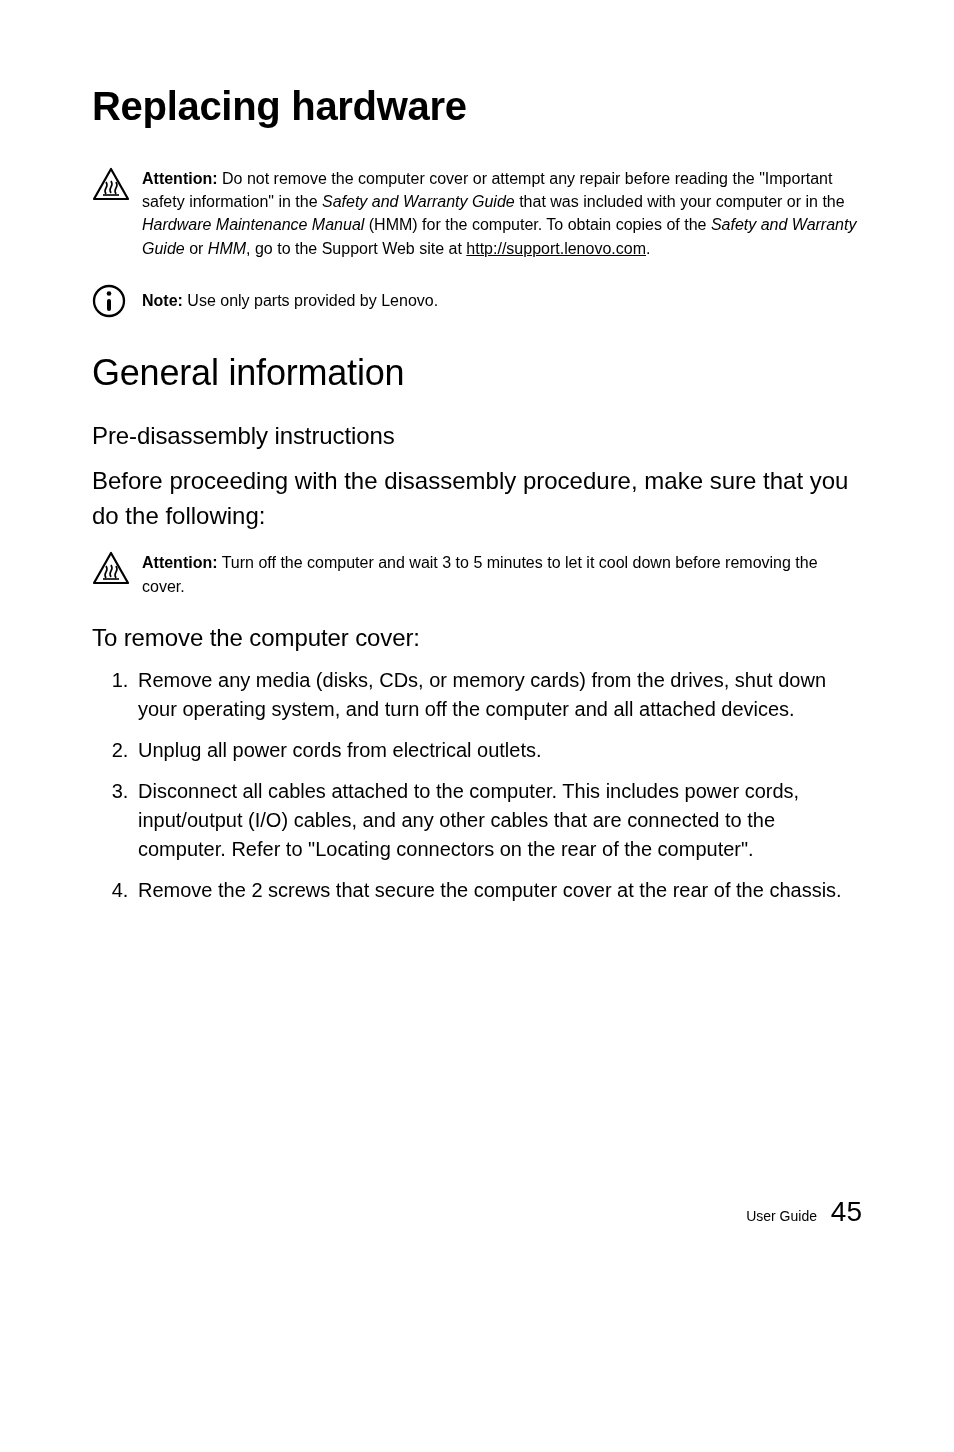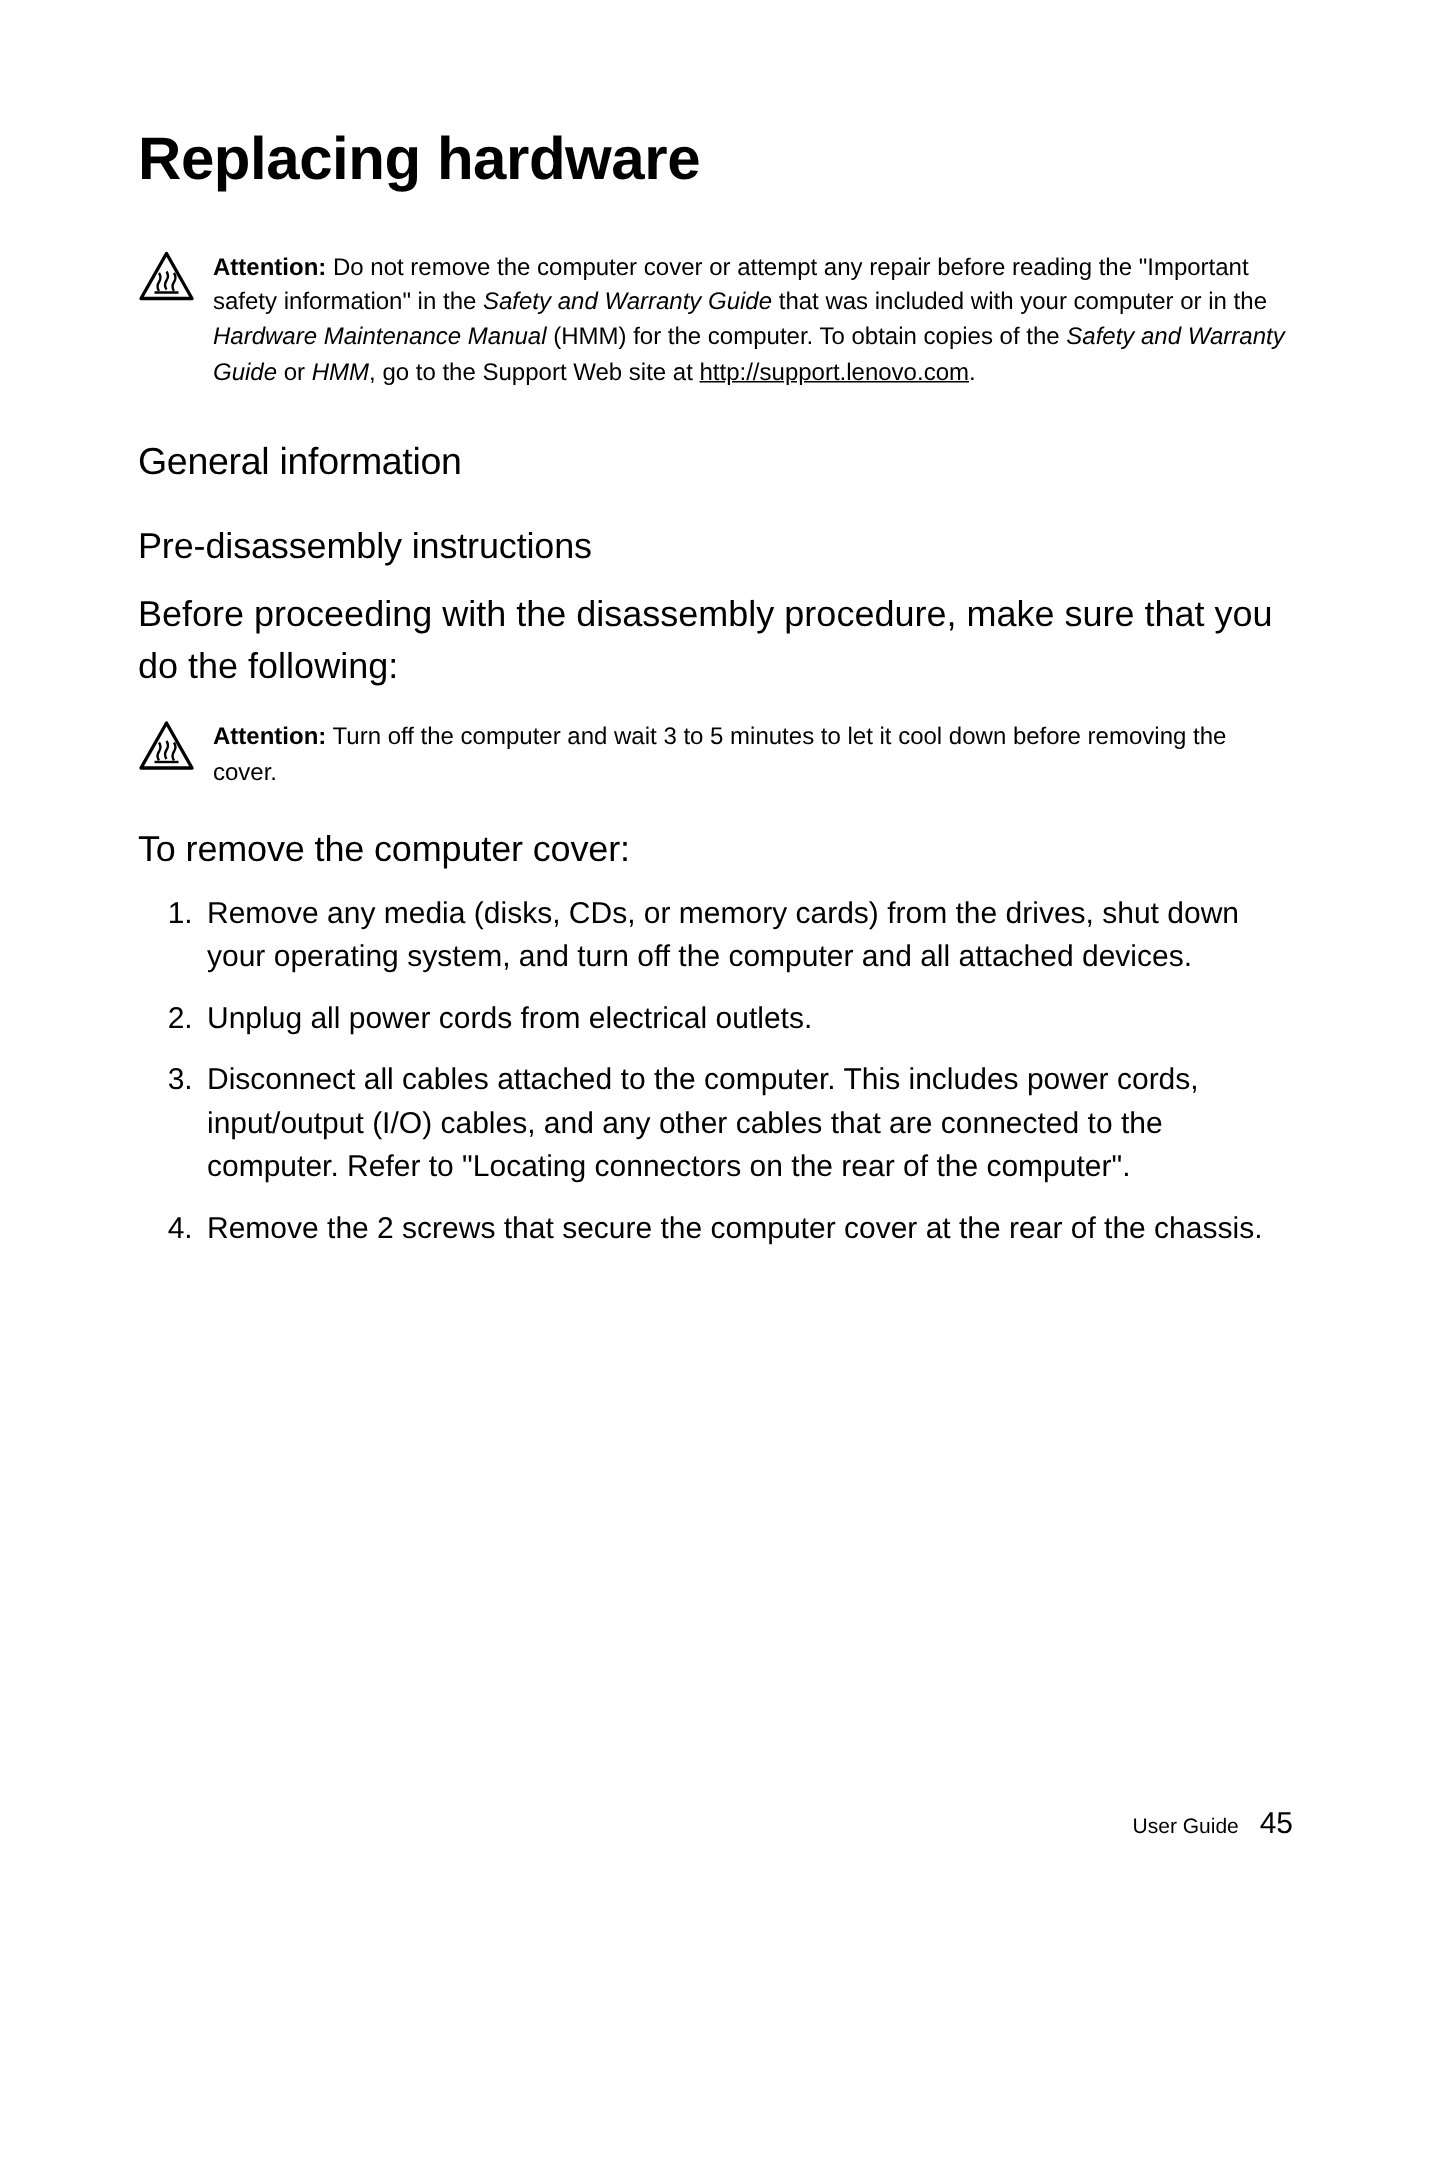--- a/index.html
+++ b/index.html
@@ -42,21 +42,21 @@
     font-size: 16px;
     line-height: 1.45;
     font-weight: 400;
   }
   .callout .body .lead {
     font-weight: 600;
   }
   .ital { font-style: italic; }
   .underline { text-decoration: underline; }
   h2.section {
-    font-size: 25px;
+    font-size: 36px;
     font-weight: 500;
     margin: 34px 0 28px 0;
     letter-spacing: -0.2px;
   }
   h3.sub {
     font-size: 24px;
     font-weight: 500;
     margin: 6px 0 14px 0;
     letter-spacing: -0.1px;
   }
@@ -78,21 +78,21 @@
   ol.list.wide li {
     margin-bottom: 12px;
   }
   .footer {
     position: absolute;
     bottom: 68px;
     right: 92px;
     font-size: 14px;
   }
   .footer .pg {
-    font-size: 20px;
+    font-size: 28px;
     margin-left: 10px;
   }
   svg { display: block; }
 </style>
 </head>
 <body>
 
 <div class="page">
 
   <h1 class="title">Replacing hardware</h1>
@@ -105,20 +105,32 @@
         <path d="M19 14 q2 3 0 6 q-2 3 0 6" fill="none" stroke="#000" stroke-width="1.6"></path>
         <path d="M24 15 q2 3 0 6 q-2 3 0 6" fill="none" stroke="#000" stroke-width="1.6"></path>
         <line x1="11" y1="28" x2="27" y2="28" stroke="#000" stroke-width="1.6"></line>
       </svg>
     </div>
     <div class="body">
       <span class="lead">Attention:</span><span> Do not remove the computer cover or attempt any repair before reading the "Important safety information" in the </span><span class="ital">Safety and Warranty Guide</span><span> that was included with your computer or in the </span><span class="ital">Hardware Maintenance Manual</span><span> (HMM) for the computer. To obtain copies of the </span><span class="ital">Safety and Warranty Guide</span><span> or </span><span class="ital">HMM</span><span>, go to the Support Web site at </span><span class="underline">http://support.lenovo.com</span><span>.</span>
     </div>
   </div>
 
+  <div class="callout" style="align-items:center; margin-top:10px; margin-bottom:18px;">
+    <div class="icon-wrap">
+      <svg width="34" height="34" viewBox="0 0 34 34">
+        <circle cx="17" cy="17" r="15" fill="none" stroke="#000" stroke-width="2.3"></circle>
+        <rect x="15" y="15" width="4" height="12" rx="2" fill="#000"></rect>
+        <circle cx="17" cy="9.5" r="2.3" fill="#000"></circle>
+      </svg>
+    </div>
+    <div class="body">
+      <span class="lead">Note:</span><span> Use only parts provided by Lenovo.</span>
+    </div>
+  </div>
 
   <h2 class="section">General information</h2>
 
   <h3 class="sub">Pre-disassembly instructions</h3>
 
   <p class="para">Before proceeding with the disassembly procedure, make sure that you do the following:</p>
 
 
 
   <div class="callout" style="margin-top:18px;">

